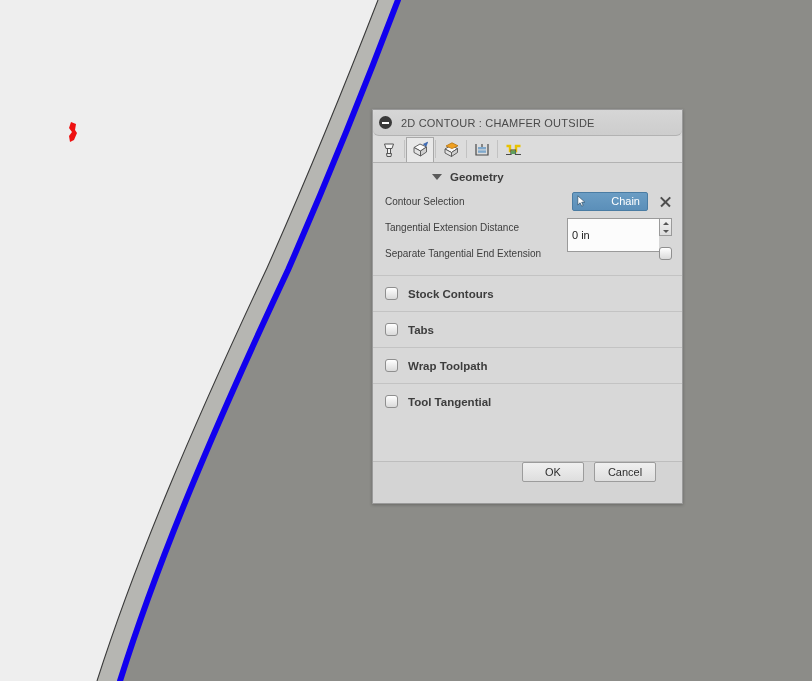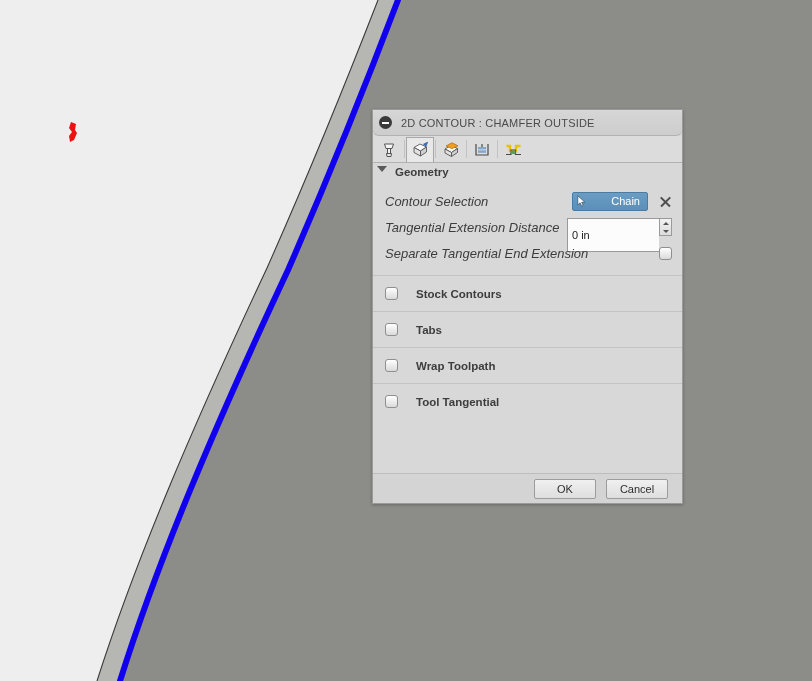--- a/index.html
+++ b/index.html
@@ -110,24 +110,26 @@
 
   
   .dlgbody {
     flex: 1 1 auto;
     background: #d8d8d8;
     overflow: hidden;
   }
 
   .section-header {
     display: flex;
+    align-items: center;
     height: 22px;
-    padding: 0 4px;
+    padding: 0 19px;
     margin-top: 3px;
     box-sizing: border-box;
+    margin-left: 40px;
   }
   .tri {
     width: 0; height: 0;
     border-left: 5px solid transparent;
     border-right: 5px solid transparent;
     border-top: 6px solid #5a5a5a;
     margin-right: 8px;
   }
   .section-title {
     font-size: 11.5px;
@@ -136,25 +138,24 @@
   }
 
   .row {
     display: flex;
     align-items: center;
     height: 26px;
     padding: 0 10px 0 12px;
     box-sizing: border-box;
   }
   .row .lbl {
-    font-size: 13px;
+    font-size: 10px;
     color: #3d3d3d;
     flex: 1 1 auto;
     white-space: nowrap;
-    font-style: italic;
   }
 
   
   .chain-btn {
     display: inline-flex;
     align-items: center;
     height: 19px;
     background: linear-gradient(to bottom, #6b9dc4 0%, #5b8fb9 100%);
     border: 1px solid #4a7ca3;
     border-radius: 2px;
@@ -251,33 +252,31 @@
     height: 36px;
     padding: 0 12px;
     box-sizing: border-box;
     border-top: 1px solid #c3c3c3;
   }
   .collapsed-sec .cbx { margin-right: 10px; }
   .collapsed-sec .ctitle {
     font-size: 11.5px;
     font-weight: bold;
     color: #3d3d3d;
-    margin-left: 8px;
   }
 
   
   .dlgfooter {
     flex: none;
-    height: 30px;
+    height: 42px;
     border-top: 1px solid #bdbdbd;
     background: #d4d4d4;
     display: flex;
-    align-items: center;
     justify-content: flex-end;
-    padding-right: 14px;
+    padding-right: 26px;
     gap: 10px;
     box-sizing: border-box;
   }
   .btn {
     min-width: 62px;
     height: 20px;
     font-size: 11px;
     color: #2e2e2e;
     background: linear-gradient(to bottom, #f0f0f0 0%, #dedede 100%);
     border: 1px solid #9c9c9c;

